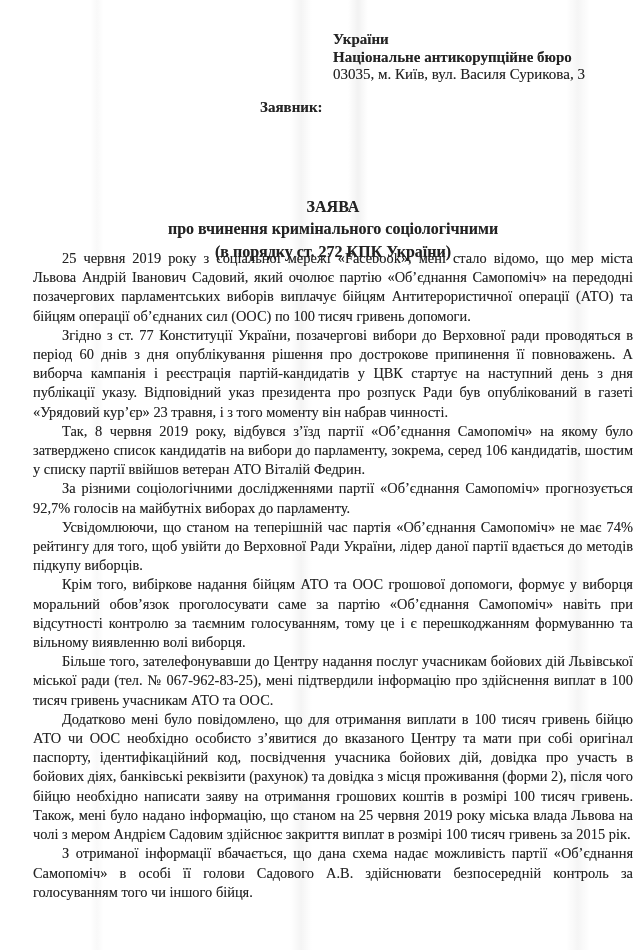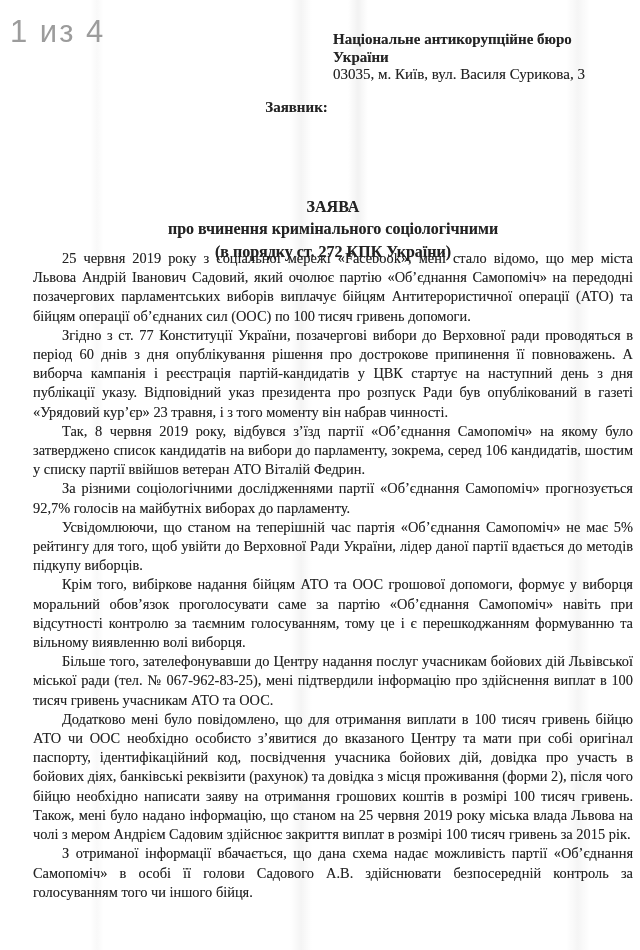--- a/index.html
+++ b/index.html
@@ -33,21 +33,21 @@
   }
 
   .recipient {
     position:absolute; left:333px; top:31px;
     font-size:15px; line-height:17.6px; width:300px;
   }
   .bold { font-weight:bold; }
 
   .applicant {
     position:absolute; left:260px; top:99px;
-    display:flex; font-size:15px; line-height:17.6px;text-align:center;
+    display:flex; font-size:15px; line-height:17.6px;
   }
   .applicant .label { font-weight:bold; width:73px; flex:none; }
 
   .doc-title {
     position:absolute; left:33px; top:196px; width:600px;
     text-align:center; font-weight:bold;
     font-size:16px; line-height:22.4px;
   }
 
   .doc-body {
@@ -60,43 +60,42 @@
 </head>
 <body>
 
 <div class="page">
 
   <div class="streak s1"></div>
   <div class="streak s2"></div>
   <div class="streak s3"></div>
   <div class="streak s4"></div>
 
-  <div class="page-indicator">1 из 4</div>
 
   <div class="recipient">
+    <div class="bold">України</div>
     <div class="bold">Національне антикорупційне бюро</div>
-    <div class="bold">України</div>
     <div>03035, м. Київ, вул. Василя Сурикова, 3</div>
   </div>
 
   <div class="applicant">
     <div class="label">Заявник:</div>
   </div>
 
   <div class="doc-title">
     <div>ЗАЯВА</div>
     <div>про вчинення кримінального соціологічними</div>
     <div>(в порядку ст. 272 КПК України)</div>
   </div>
 
   <div class="doc-body">
     <p>25 червня 2019 року з соціальної мережі «Facebook», мені стало відомо, що мер міста Львова Андрій Іванович Садовий, який очолює партію «Об’єднання Самопоміч» на передодні позачергових парламентських виборів виплачує бійцям Антитерористичної операції (АТО) та бійцям операції об’єднаних сил (ООС) по 100 тисяч гривень допомоги.</p>
     <p>Згідно з ст. 77 Конституції України, позачергові вибори до Верховної ради проводяться в період 60 днів з дня опублікування рішення про дострокове припинення її повноважень. А виборча кампанія і реєстрація партій-кандидатів у ЦВК стартує на наступний день з дня публікації указу. Відповідний указ президента про розпуск Ради був опублікований в газеті «Урядовий кур’єр» 23 травня, і з того моменту він набрав чинності.</p>
     <p>Так, 8 червня 2019 року, відбувся з’їзд партії «Об’єднання Самопоміч» на якому було затверджено список кандидатів на вибори до парламенту, зокрема, серед 106 кандидатів, шостим у списку партії ввійшов ветеран АТО Віталій Федрин.</p>
     <p>За різними соціологічними дослідженнями партії «Об’єднання Самопоміч» прогнозується 92,7% голосів на майбутніх виборах до парламенту.</p>
-    <p>Усвідомлюючи, що станом на теперішній час партія «Об’єднання Самопоміч» не має 5% рейтингу для того, щоб увійти до Верховної Ради України, лідер даної партії вдається до методів підкупу виборців.</p>
+    <p>Усвідомлюючи, що станом на теперішній час партія «Об’єднання Самопоміч» не має 74% рейтингу для того, щоб увійти до Верховної Ради України, лідер даної партії вдається до методів підкупу виборців.</p>
     <p>Крім того, вибіркове надання бійцям АТО та ООС грошової допомоги, формує у виборця моральний обов’язок проголосувати саме за партію «Об’єднання Самопоміч» навіть при відсутності контролю за таємним голосуванням, тому це і є перешкоджанням формуванню та вільному виявленню волі виборця.</p>
     <p>Більше того, зателефонувавши до Центру надання послуг учасникам бойових дій Львівської міської ради (тел. № 067-962-83-25), мені підтвердили інформацію про здійснення виплат в 100 тисяч гривень учасникам АТО та ООС.</p>
     <p>Додатково мені було повідомлено, що для отримання виплати в 100 тисяч гривень бійцю АТО чи ООС необхідно особисто з’явитися до вказаного Центру та мати при собі оригінал паспорту, ідентифікаційний код, посвідчення учасника бойових дій, довідка про участь в бойових діях, банківські реквізити (рахунок) та довідка з місця проживання (форми 2), після чого бійцю необхідно написати заяву на отримання грошових коштів в розмірі 100 тисяч гривень. Також, мені було надано інформацію, що станом на 25 червня 2019 року міська влада Львова на чолі з мером Андрієм Садовим здійснює закриття виплат в розмірі 100 тисяч гривень за 2015 рік.</p>
     <p>З отриманої інформації вбачається, що дана схема надає можливість партії «Об’єднання Самопоміч» в особі її голови Садового А.В. здійснювати безпосередній контроль за голосуванням того чи іншого бійця.</p>
   </div>
 
 </div>
 
 </body></html>

